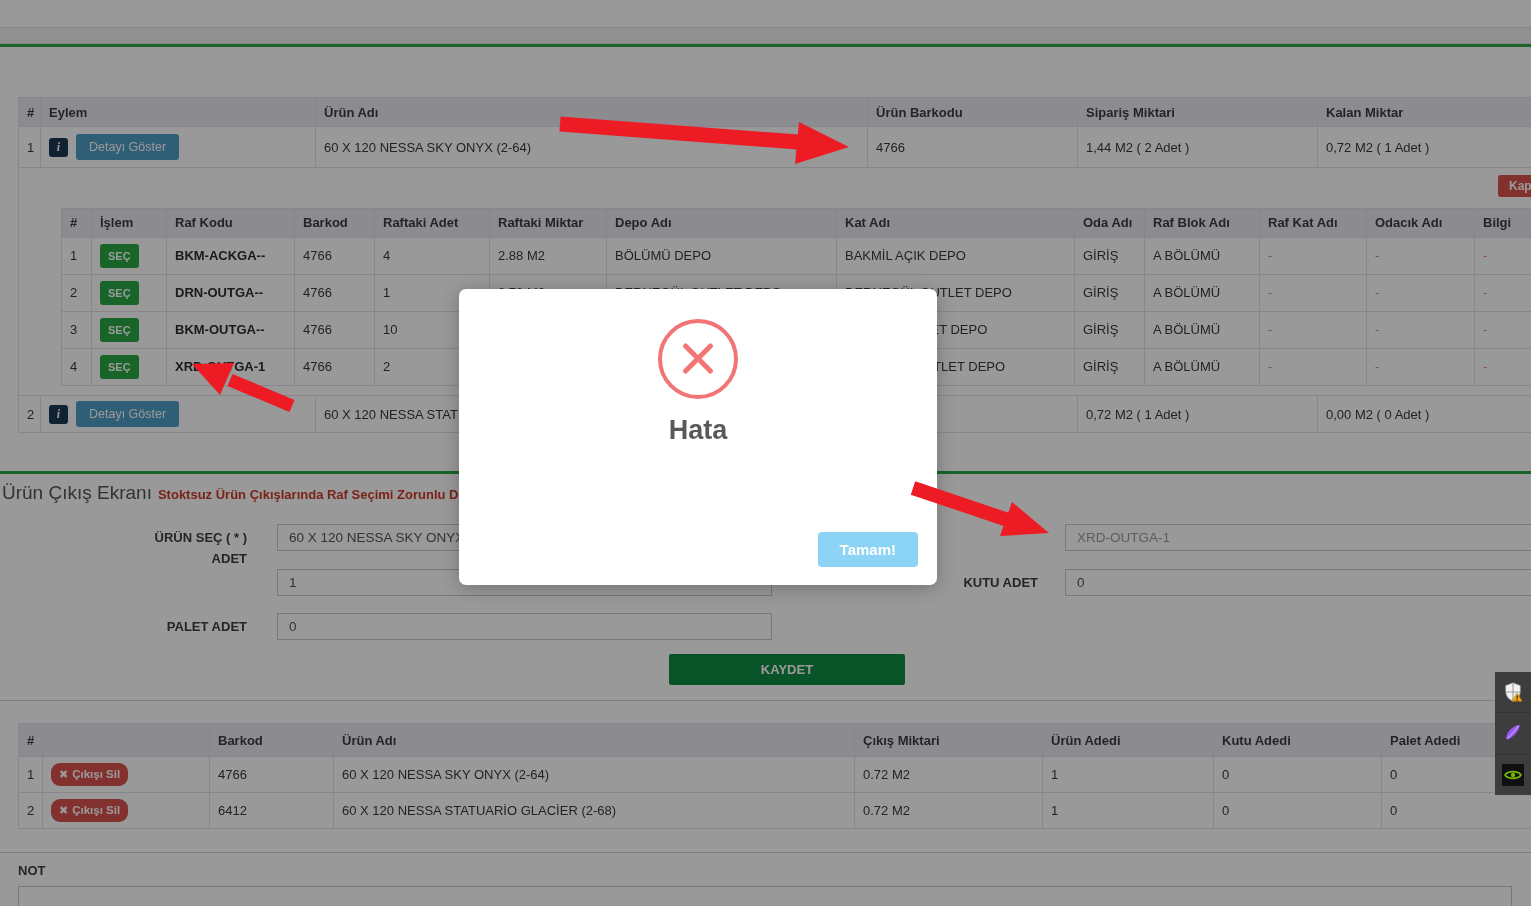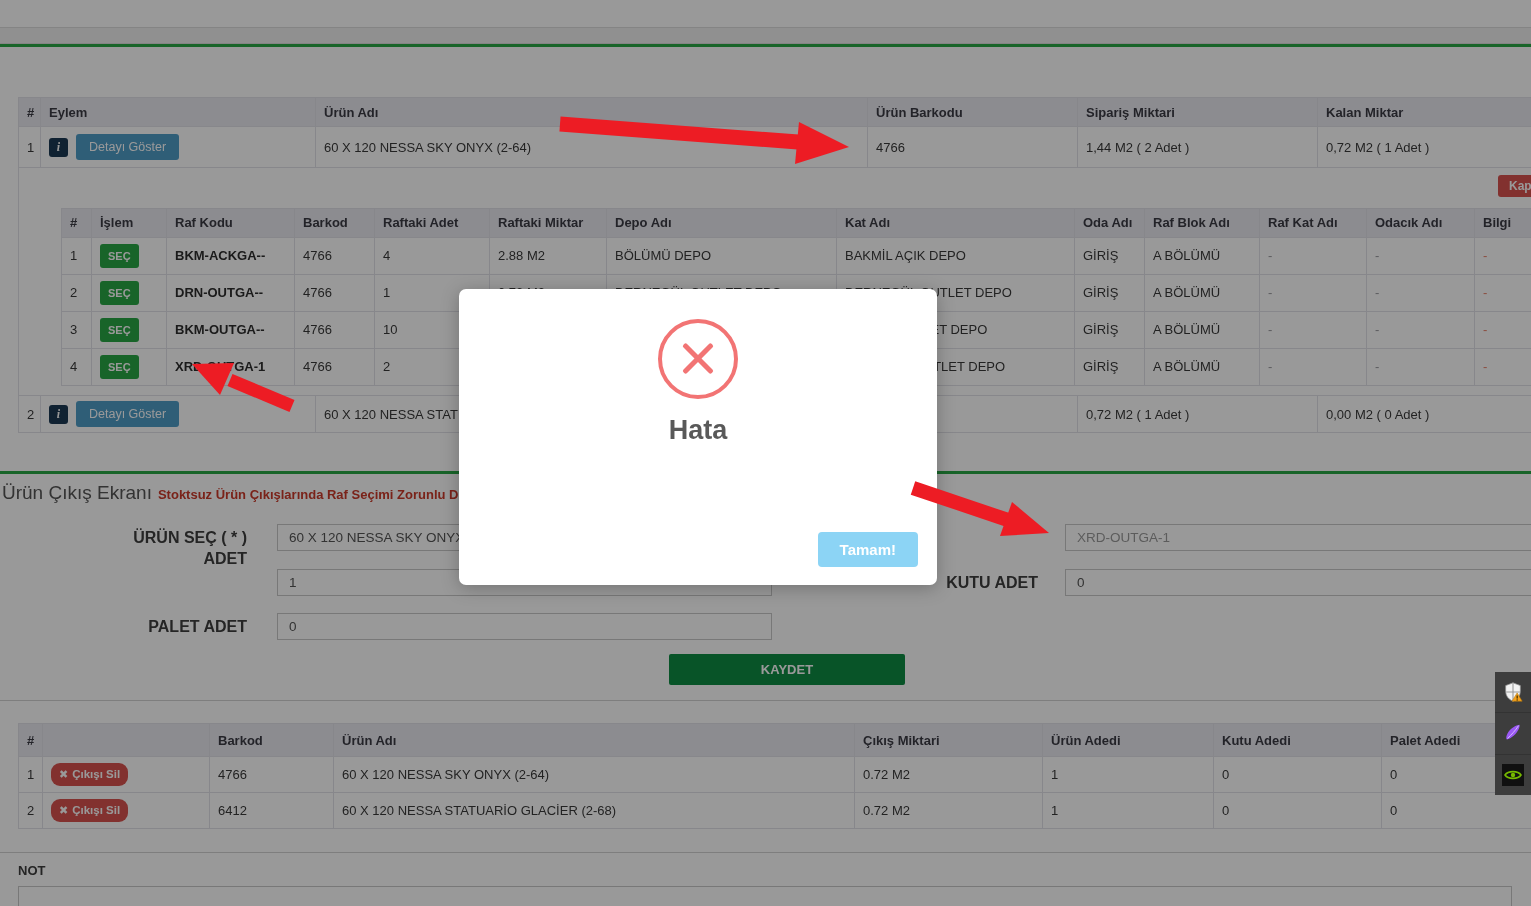--- a/index.html
+++ b/index.html
@@ -46,21 +46,21 @@
   .shelf-table td{height:36px;}
   .btn-sec{display:inline-block;background:#28a745;color:#fff;border:none;border-radius:3px;
            font-size:11px;font-weight:bold;padding:6px 8px;cursor:pointer;font-family:inherit;}
   .shelf-code{font-weight:bold;color:#2e2e2e;}
   .dash{color:#9a9aa0;}
   .dash-info{color:#e8836c;}
 
   
   .section-title{left:2px;top:482px;font-size:19px;color:#555;}
   .section-title .note{font-size:13px;font-weight:bold;color:#cb3a2a;margin-left:6px;}
-  .f-label{font-size:16px;font-weight:bold;color:#3e3e3e;text-align:right;height:27px;
+  .f-label{font-size:13px;font-weight:bold;color:#3e3e3e;text-align:right;height:27px;
            line-height:27px;}
   .f-input{height:27px;box-sizing:border-box;border:1px solid #c8c8c8;background:#fff;
            font-size:13.5px;color:#555;padding:0 0 0 11px;font-family:inherit;}
   input.f-input{outline:none;}
   .shelf-input{color:#9a9a9a;}
   .btn-kaydet{left:669px;top:654px;width:236px;height:31px;background:#0e8c44;color:#fff;
               border:none;border-radius:2px;font-size:13px;font-weight:bold;cursor:pointer;
               font-family:inherit;}
 
   

